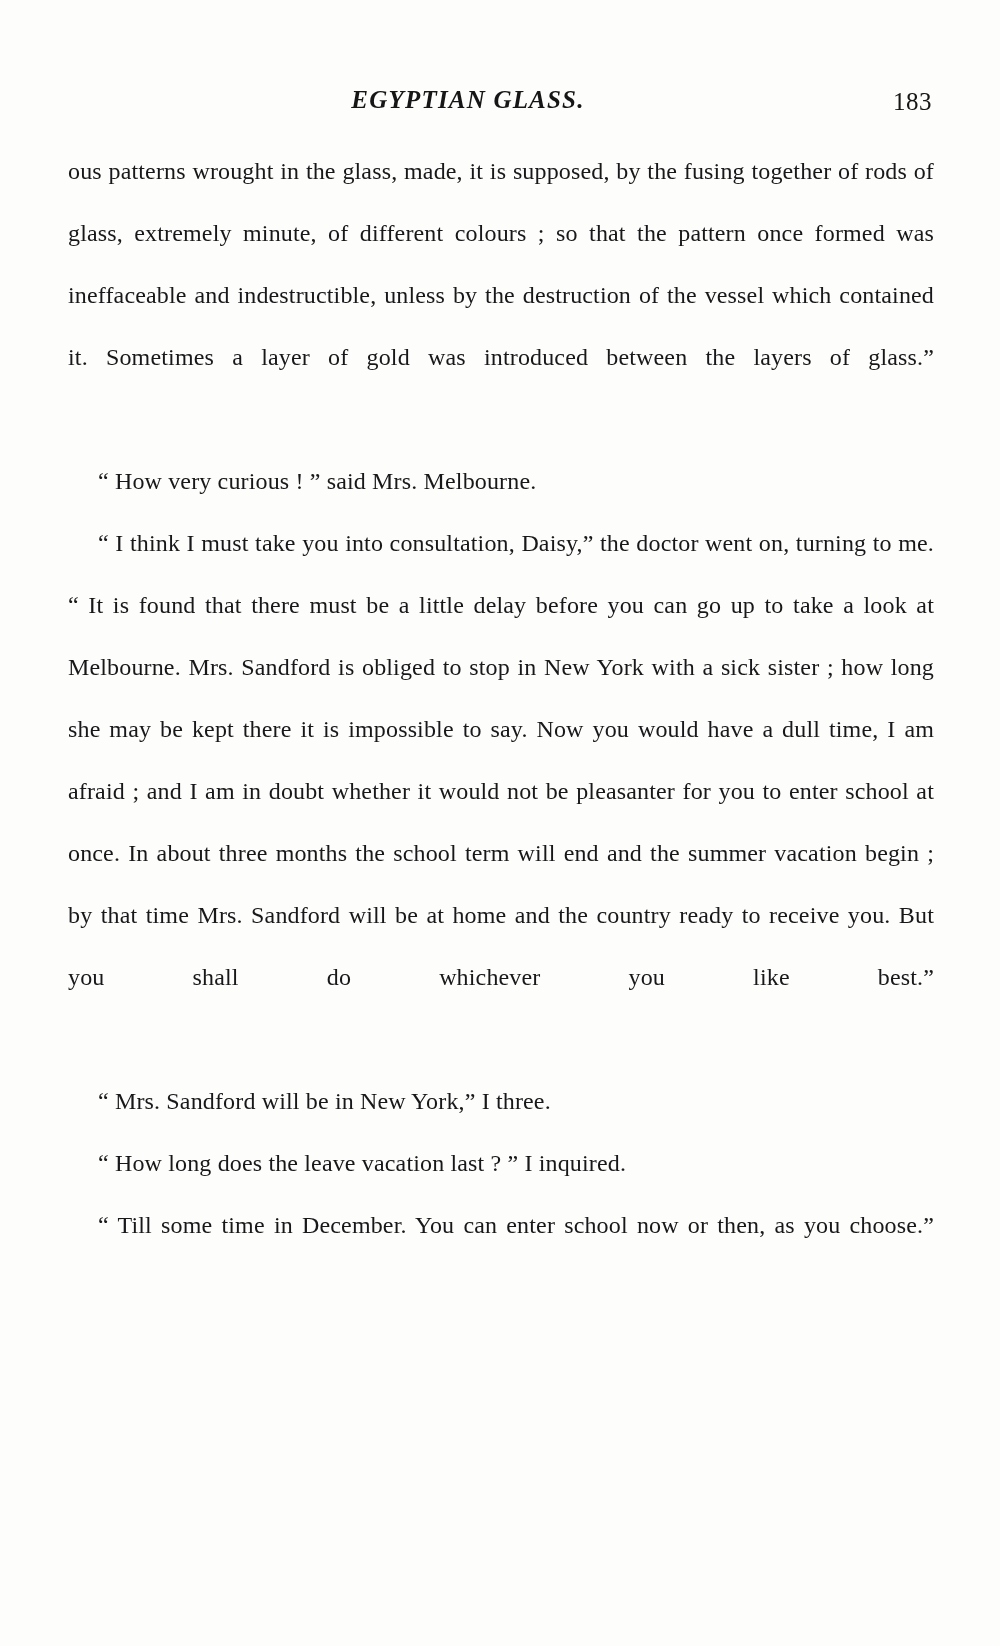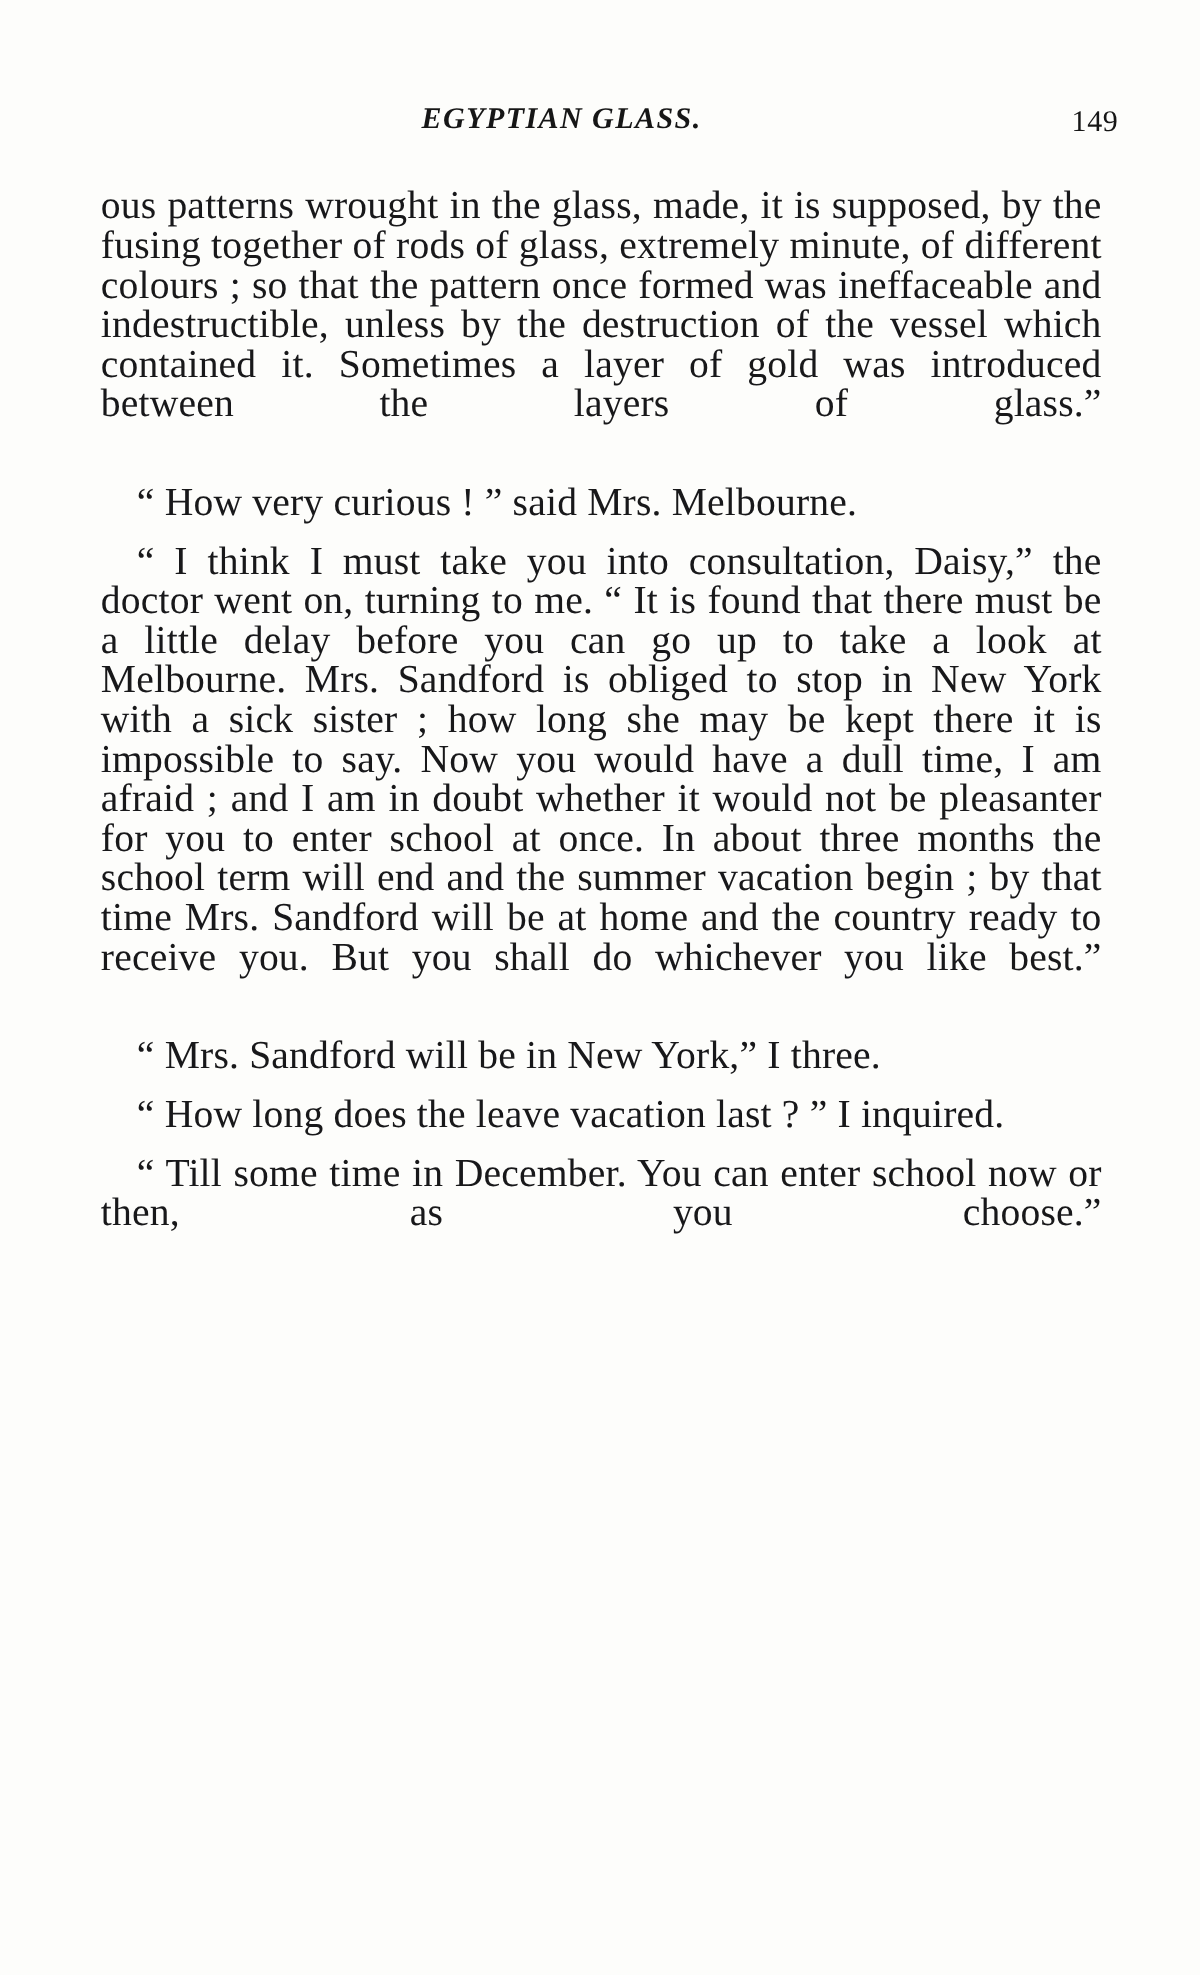--- a/index.html
+++ b/index.html
@@ -49,23 +49,23 @@
     letter-spacing: 0.5px;
     color: #161616;
   }
   .body-text {
     position: absolute;
     left: 68px;
     top: 140px;
     width: 866px;
   }
   p {
-    margin: 16px;
-    font-size: 33px;
-    line-height: 33px;
+    margin: 0;
+    font-size: 24px;
+    line-height: 62px;
     text-align: justify;
     text-justify: inter-word;
     color: #18181a;
     letter-spacing: 0.15px;
   }
   p.indent {
     text-indent: 30px;
   }
   p.cont {
     text-indent: 0;
@@ -78,21 +78,21 @@
   }
   p.noflush::after { content: none; display: none; }
 </style>
 </head>
 <body>
 
 <div class="page">
 
   <div class="header">
     <div class="running-title">EGYPTIAN GLASS.</div>
-    <div class="folio">149</div>
+    <div class="folio">183</div>
   </div>
 
   <div class="body-text">
     <p class="cont">ous patterns wrought in the glass, made, it is supposed, by the fusing together of rods of glass, extremely minute, of different colours ; so that the pattern once formed was ineffaceable and indestructible, unless by the destruction of the vessel which contained it.   Sometimes a layer of gold was introduced between the layers of glass.”</p>
     <p class="indent noflush">“ How very curious ! ” said Mrs. Melbourne.</p>
     <p class="indent">“ I think I must take you into consultation, Daisy,” the doctor went on, turning to me.   “ It is found that there must be a little delay before you can go up to take a look at Melbourne. Mrs. Sandford is obliged to stop in New York with a sick sister ; how long she may be kept there it is impossible to say. Now you would have a dull time, I am afraid ; and I am in doubt whether it would not be pleasanter for you to enter school at once.   In about three months the school term will end and the summer vacation begin ; by that time Mrs. Sandford will be at home and the country ready to receive you.   But you shall do whichever you like best.”</p>
     <p class="indent noflush">“ Mrs. Sandford will be in New York,” I three.</p>
     <p class="indent noflush">“ How long does the leave vacation last ? ” I inquired.</p>
     <p class="indent">“ Till some time in December.   You can enter school now or then, as you choose.”</p>
   </div>

